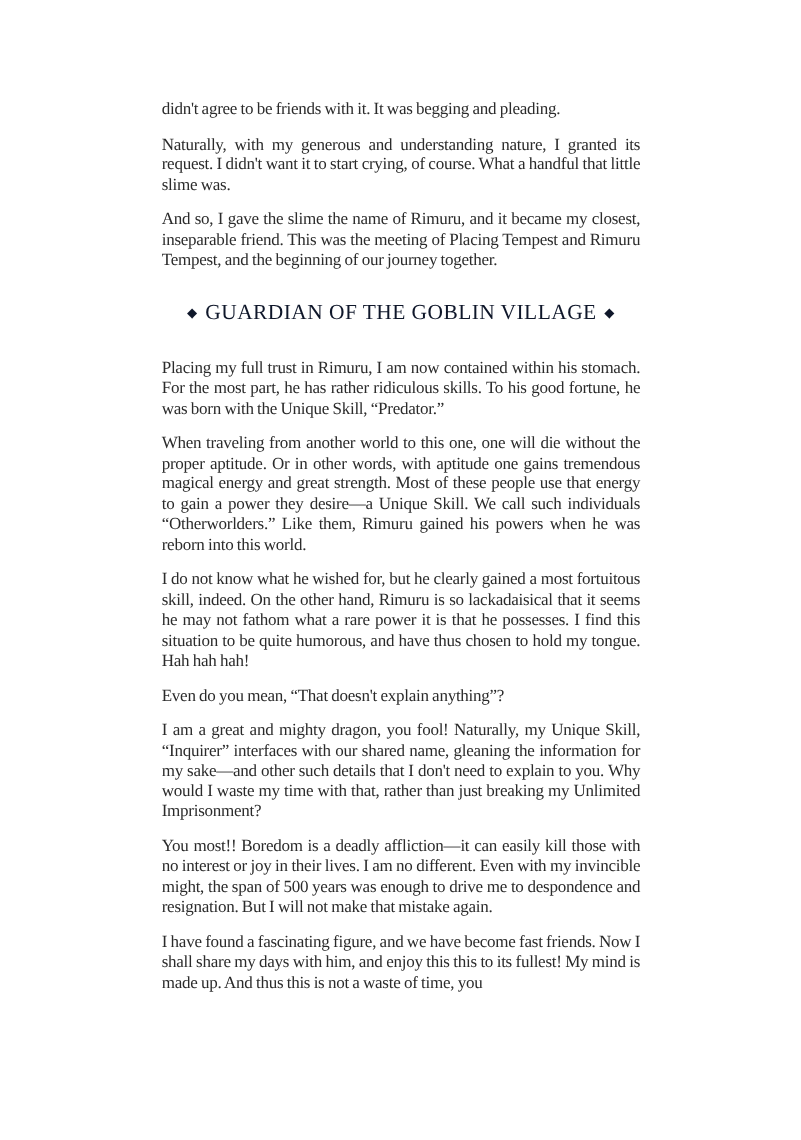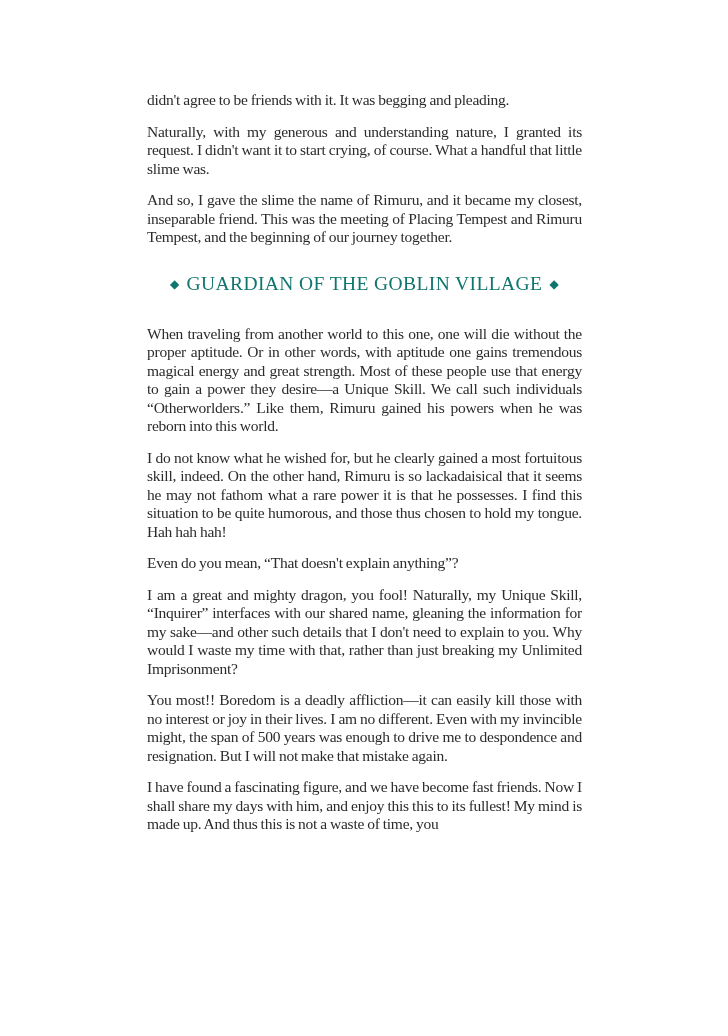--- a/index.html
+++ b/index.html
@@ -34,39 +34,40 @@
   }
   .paragraph .italic {
   }
   .section-heading {
     margin: 25px 0 29px 0;
     text-align: center;
     font-size: 19.5px;
     line-height: 24px;
     letter-spacing: 0.4px;
     word-spacing: 0;
-    color: #0f766e;
+    color: #0f172a;
     white-space: nowrap;
   }
   .section-heading .heading-diamond {
     font-size: 12px;
     vertical-align: 2px;
   }
   .section-heading .heading-diamond.left { margin-right: 7px; }
   .section-heading .heading-diamond.right { margin-left: 7px; }
 </style>
 </head>
 <body>
 
 <div class="book-page">
   <div class="text-column">
       <p class="paragraph"><span class="regular">didn't agree to be friends with it. It was begging and pleading.</span></p>
       <p class="paragraph"><span class="regular">Naturally, with my generous and understanding nature, I granted its request. I didn't want it to start crying, of course. What a handful that little slime was.</span></p>
       <p class="paragraph"><span class="regular">And so, I gave the slime the name of Rimuru, and it became my closest, inseparable friend. This was the meeting of Placing Tempest and Rimuru Tempest, and the beginning of our journey together.</span></p>
       <div class="section-heading"><span class="heading-diamond left">◆</span><span class="heading-title">GUARDIAN OF THE GOBLIN VILLAGE</span><span class="heading-diamond right">◆</span></div>
+      <p class="paragraph"><span class="regular">Placing my full trust in Rimuru, I am now contained within his stomach. For the most part, he has rather ridiculous skills. To his good fortune, he was born with the Unique Skill, “Predator.”</span></p>
       <p class="paragraph"><span class="regular">When traveling from another world to this one, one will die without the proper aptitude. Or in other words, with aptitude one gains tremendous magical energy and great strength. Most of these people use that energy to gain a power they desire—a Unique Skill. We call such individuals “Otherworlders.” Like them, Rimuru gained his powers when he was reborn into this world.</span></p>
-      <p class="paragraph"><span class="regular">I do not know what he wished for, but he clearly gained a most fortuitous skill, indeed. On the other hand, Rimuru is so lackadaisical that it seems he may not fathom what a rare power it is that he possesses. I find this situation to be quite humorous, and those thus chosen to hold my tongue. </span><span class="italic">Hah hah hah!</span></p>
+      <p class="paragraph"><span class="regular">I do not know what he wished for, but he clearly gained a most fortuitous skill, indeed. On the other hand, Rimuru is so lackadaisical that it seems he may not fathom what a rare power it is that he possesses. I find this situation to be quite humorous, and have thus chosen to hold my tongue. </span><span class="italic">Hah hah hah!</span></p>
       <p class="paragraph"><span class="regular">Even do you mean, “That doesn't explain anything”?</span></p>
       <p class="paragraph"><span class="italic">I am a great and mighty dragon, you fool!</span><span class="regular"> Naturally, my Unique Skill, “Inquirer” interfaces with our shared name, gleaning the information for my sake—and other such details that I don't need to explain to you. Why would I waste my time with that, rather than just breaking my Unlimited Imprisonment?</span></p>
       <p class="paragraph"><span class="italic">You most!!</span><span class="regular"> Boredom is a deadly affliction—it can easily kill those with no interest or joy in their lives. I am no different. Even with my invincible might, the span of 500 years was enough to drive me to despondence and resignation. But I will not make that mistake again.</span></p>
       <p class="paragraph"><span class="regular">I have found a fascinating figure, and we have become fast friends. Now I shall share my days with him, and enjoy this this to its fullest! My mind is made up. And thus this is not a waste of time, you</span></p>
     </div>
 </div>
 
 </body></html>

